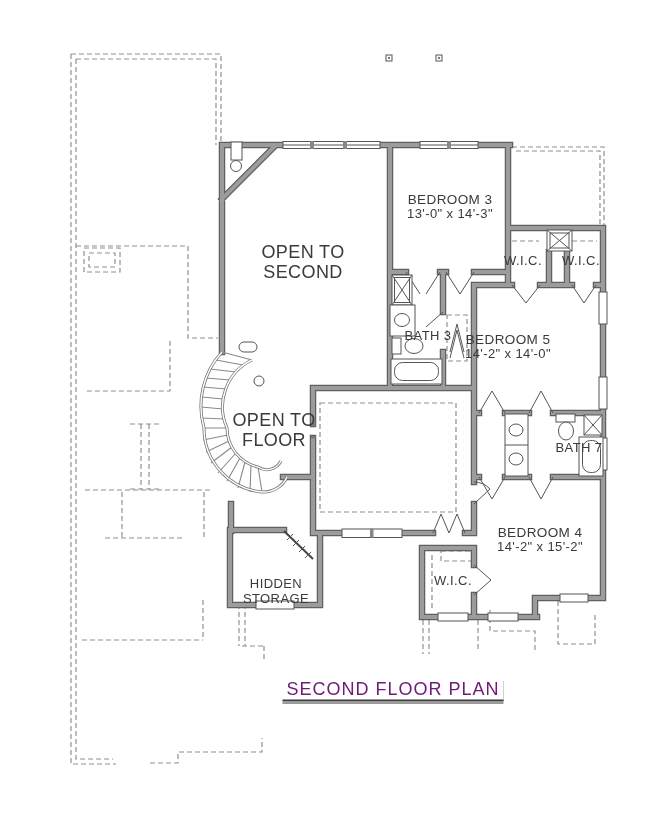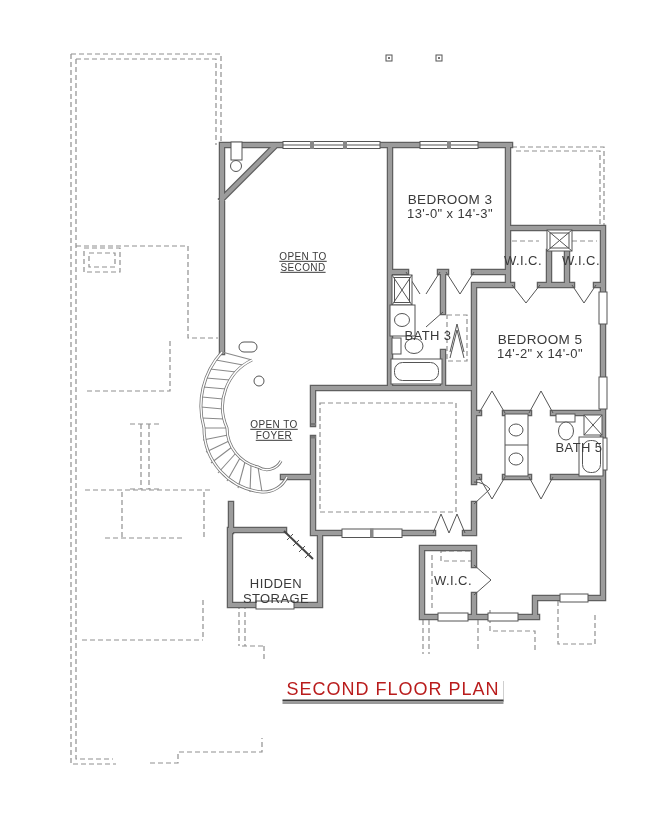--- a/index.html
+++ b/index.html
@@ -4,23 +4,23 @@
 <style>
   html,body{margin:0;padding:0;background:#ffffff;}
   #page{position:relative;width:650px;height:813px;background:#fff;overflow:hidden;
         font-family:"Liberation Sans",sans-serif;}
   #plan-svg{position:absolute;left:0;top:0;}
   .lbl{position:absolute;transform:translate(-50%,-50%);text-align:center;
        font:13px "Liberation Sans",sans-serif;color:#3a3a3a;letter-spacing:.4px;
        line-height:1.12;white-space:nowrap;}
   .lbl span{display:block;}
   .lbl .nm{font-size:13.5px;}
-  .big{font-size:10px;text-decoration:underline;}
+  .big{font-size:18px;}
   #plan-title{position:absolute;transform:translate(-50%,-50%);white-space:nowrap;
-       font:18px "Liberation Sans",sans-serif;color:#b91c1c;letter-spacing:1px;
+       font:18px "Liberation Sans",sans-serif;color:#701a75;letter-spacing:1px;
        padding:0 4px 0 4px;border-bottom:2px solid #3a3a3a;
        box-shadow:0 2.5px 0 #9a9a9a;}
   .walls-outline{stroke:#606060;stroke-width:6.5;fill:none;stroke-linecap:square;}
   .walls-fill{stroke:#9c9c9c;stroke-width:4;fill:none;stroke-linecap:square;}
   .dash{stroke:#8f8f8f;stroke-width:1.2;fill:none;stroke-dasharray:5 3;}
   .thin{stroke:#555;stroke-width:1;fill:none;}
   .fix{stroke:#555;stroke-width:1;fill:#fff;}
   .tread{stroke:#8a8a8a;stroke-width:1.1;}
   .railA{stroke:#777;stroke-width:3;fill:none;}
   .railB{stroke:#fff;stroke-width:1.4;fill:none;}
@@ -222,30 +222,34 @@
 </div>
 <div class="lbl" style="left:523px;top:261px">
   <span>W.I.C.</span>
 </div>
 <div class="lbl" style="left:581px;top:261px">
   <span>W.I.C.</span>
 </div>
 <div class="lbl" style="left:428px;top:336px">
   <span>BATH 3</span>
 </div>
-<div class="lbl" style="left:540px;top:347px">
+<div class="lbl" style="left:508px;top:347px">
   <span class="nm">BEDROOM 5</span>
   <span>14'-2" x 14'-0"</span>
 </div>
 <div class="lbl big" style="left:274px;top:430px">
   <span>OPEN TO</span>
-  <span>FOYER</span>
+  <span>FLOOR</span>
 </div>
 <div class="lbl" style="left:579px;top:448px">
-  <span>BATH 5</span>
+  <span>BATH 7</span>
+</div>
+<div class="lbl" style="left:540px;top:540px">
+  <span class="nm">BEDROOM 4</span>
+  <span>14'-2" x 15'-2"</span>
 </div>
 <div class="lbl" style="left:453px;top:581px">
   <span>W.I.C.</span>
 </div>
 <div class="lbl" style="left:276px;top:592px">
   <span>HIDDEN</span>
   <span>STORAGE</span>
 </div>
 
 <div id="plan-title" style="left:393px;top:690px">SECOND FLOOR PLAN</div>

